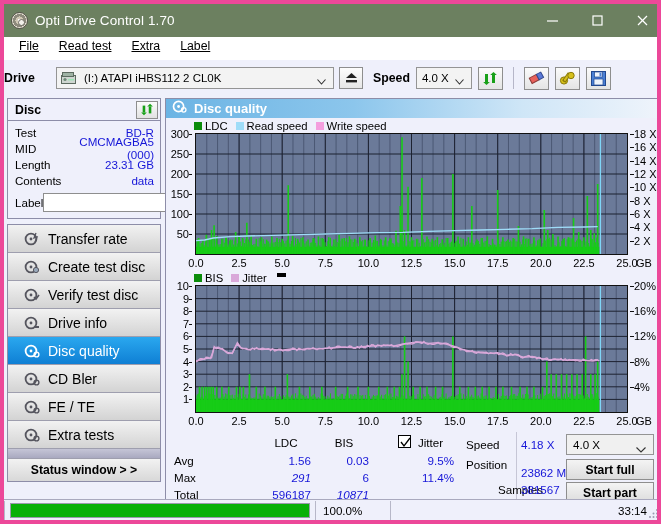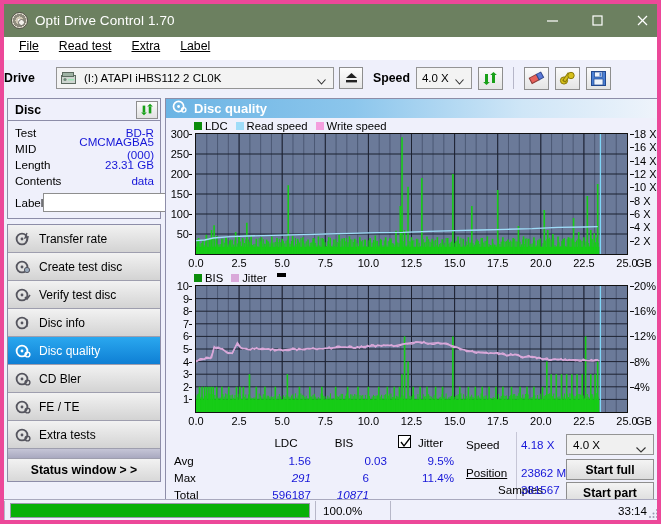--- a/index.html
+++ b/index.html
@@ -114,22 +114,22 @@
   #cd-btn {
     width: 23px; height: 22px; background: linear-gradient(#fbfbfb,#e2e2e2);
     border: 1px solid #8e8e8e; display: flex; align-items: center; justify-content: center;
   }
 
   #navlist { margin-top: 5px; border: 1px solid #8d8da8; background: #c9c9d4; padding: 0; }
   .nav-item {
     height: 28px; display: flex; align-items: center;
     background: linear-gradient(#f2f2f2, #d3d3d3);
     border-bottom: 1px solid #9e9eae;
-    font-size: 12px; color: #000;
-    padding-left: 7px;
+    font-size: 14px; color: #000;
+    padding-left: 16px;
   }
   .nav-item.sel {
     background: linear-gradient(#2aa8ef, #0f7fd4);
     color: #ffffff;
   }
   .nav-icon { width: 16px; height: 16px; margin-right: 8px; flex: 0 0 auto; }
   #nav-spacer { height: 10px; background: linear-gradient(#c5c5d6,#a9a9c0); border-bottom: 1px solid #9e9eae; }
   #status-btn {
     height: 22px; display: flex; align-items: center; justify-content: center;
     background: linear-gradient(#f2f2f2,#d8d8d8);
@@ -370,24 +370,24 @@
               <path d="M10 10 l2 2 l3 -4" stroke="#55555e" stroke-width="1.6" fill="none"></path>
             </svg>
         </span>
         <span>Verify test disc</span>
       </div>
       <div class="nav-item">
         <span class="nav-icon">
           <svg width="16" height="16" viewBox="0 0 16 16">
               <circle cx="7" cy="8" r="5.4" fill="none" stroke="#55555e" stroke-width="1.8"></circle>
               <circle cx="7" cy="8" r="1.4" fill="#55555e"></circle>
-              <rect x="11" y="4" width="1.6" height="8" fill="#55555e"></rect>
+              <rect x="10" y="11" width="5" height="2" fill="#55555e"></rect>
             </svg>
         </span>
-        <span>Disc info</span>
+        <span>Drive info</span>
       </div>
       <div class="nav-item sel">
         <span class="nav-icon">
           <svg width="16" height="16" viewBox="0 0 16 16">
               <circle cx="7" cy="8" r="5.4" fill="none" stroke="#ffffff" stroke-width="1.8"></circle>
               <circle cx="7" cy="8" r="1.4" fill="#ffffff"></circle>
               <circle cx="12.5" cy="11.5" r="2.4" fill="none" stroke="#ffffff" stroke-width="1.4"></circle>
             </svg>
         </span>
         <span>Disc quality</span>
@@ -1429,37 +1429,37 @@
       <div class="st" style="left:153px;top:6px;width:50px;text-align:center">BIS</div>
       <div id="jit-check" style="left:232px;top:5px;">
         <svg width="11" height="11" viewBox="0 0 11 11">
             <polyline points="1,5 4,9 10,1" fill="none" stroke="#000" stroke-width="1.3"></polyline>
           </svg>
       </div>
       <div class="st" style="left:252px;top:6px;">Jitter</div>
 
       <div class="st" style="left:8px;top:24px;">Avg</div>
       <div class="stv" style="left:85px;top:24px;width:60px;">1.56</div>
-      <div class="stv" style="left:161px;top:24px;width:60px;">0.03</div>
+      <div class="stv" style="left:143px;top:24px;width:60px;">0.03</div>
       <div class="stv" style="left:228px;top:24px;width:60px;">9.5%</div>
 
       <div class="st" style="left:8px;top:41px;">Max</div>
       <div class="stv" style="left:85px;top:41px;width:60px;font-style:italic;">291</div>
       <div class="stv" style="left:143px;top:41px;width:60px;">6</div>
       <div class="stv" style="left:228px;top:41px;width:60px;">11.4%</div>
 
       <div class="st" style="left:8px;top:58px;">Total</div>
       <div class="stv" style="left:65px;top:58px;width:80px;">596187</div>
       <div class="stv" style="left:133px;top:58px;width:70px;font-style:italic;">10871</div>
 
       <div id="vsep"></div>
 
       <div class="st" style="left:300px;top:8px;">Speed</div>
       <div class="stv" style="left:355px;top:8px;width:56px;text-align:left">4.18 X</div>
-      <div class="st" style="left:300px;top:36px;text-decoration:underline;">Position</div>
+      <div class="st" style="left:300px;top:28px;">Position</div>
       <div class="stv" style="left:355px;top:36px;width:70px;text-align:left">23862 MB</div>
       <div class="st" style="left:300px;top:53px;margin-left:32px;">Samples</div>
       <div class="stv" style="left:355px;top:53px;width:70px;text-align:left">381567</div>
 
       <div id="speed-sel" style="left:400px;top:4px;width:88px;height:21px;">
         <span>4.0 X</span>
         <span style="position:absolute;right:7px;top:7px">
           <svg width="10" height="6" viewBox="0 0 10 6">
               <polyline points="0.5,0.5 5,5 9.5,0.5" fill="none" stroke="#333" stroke-width="1.1"></polyline>
             </svg>

